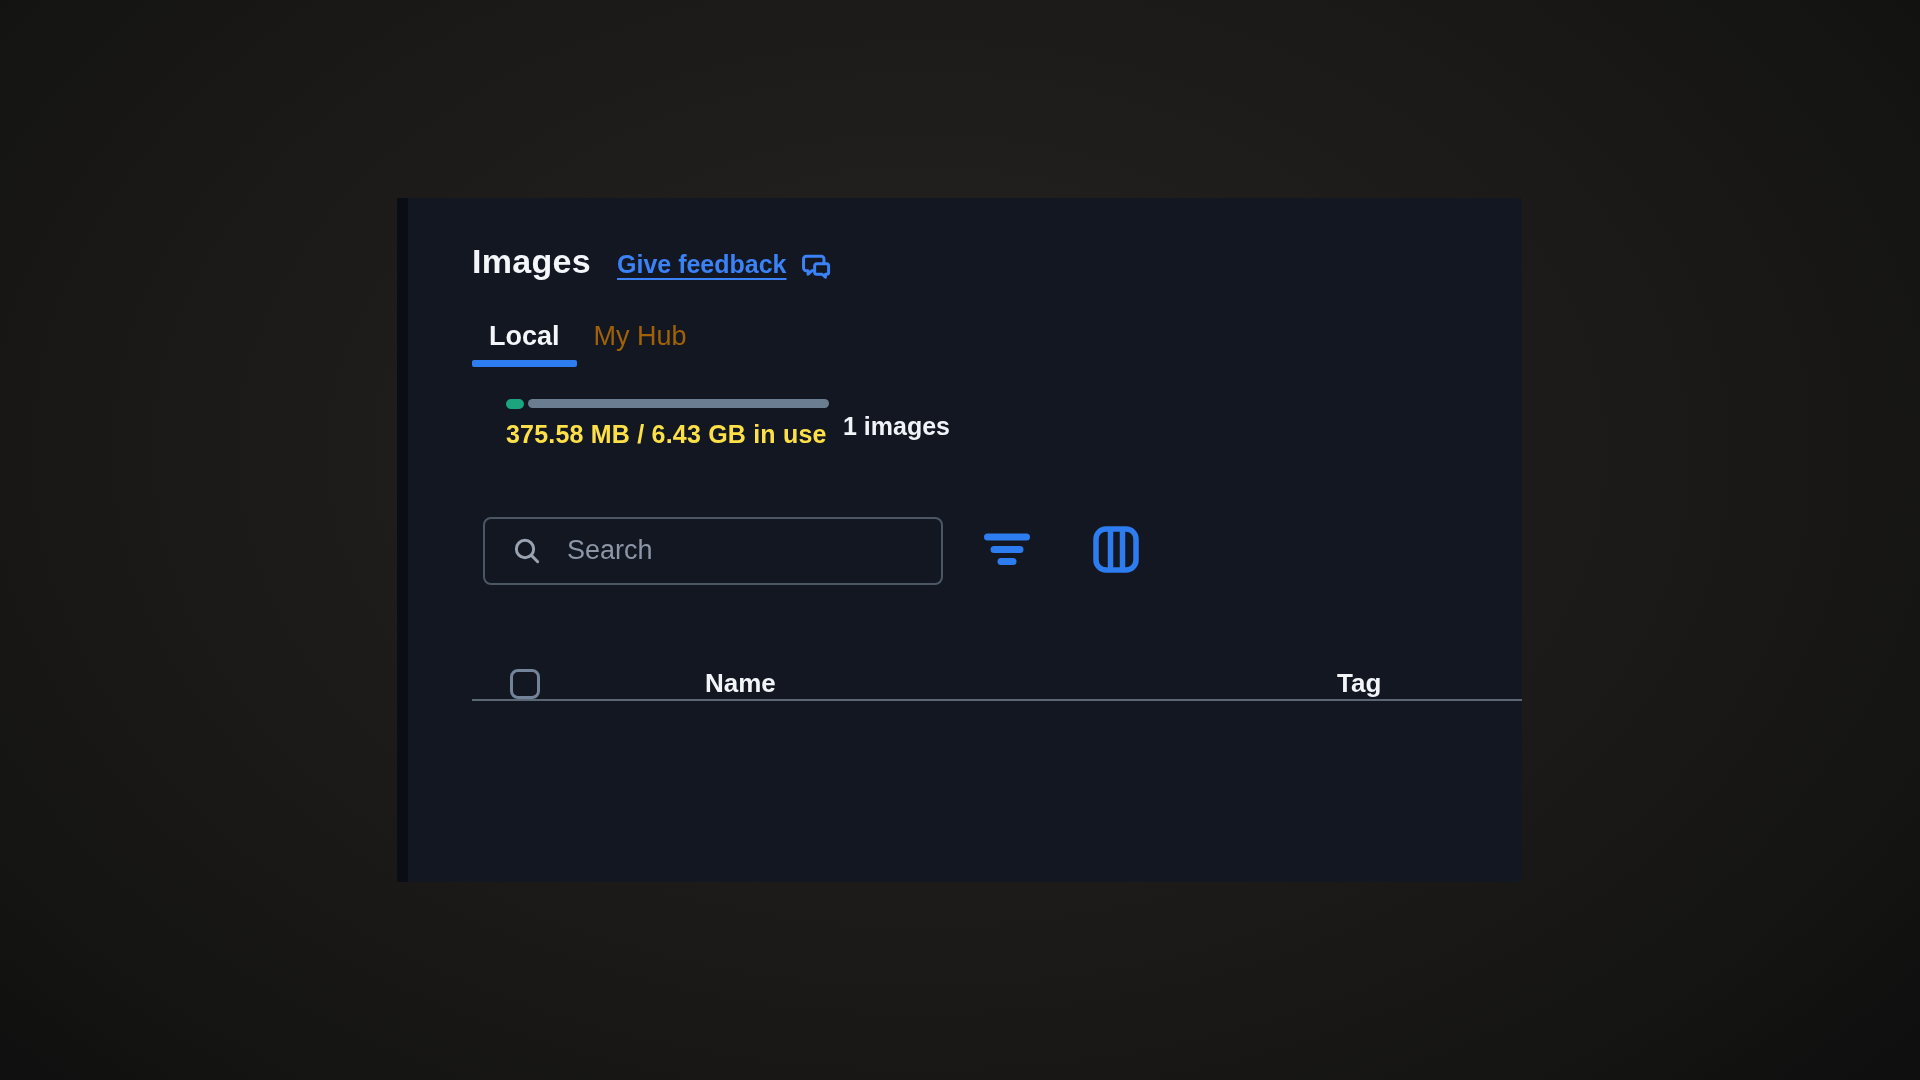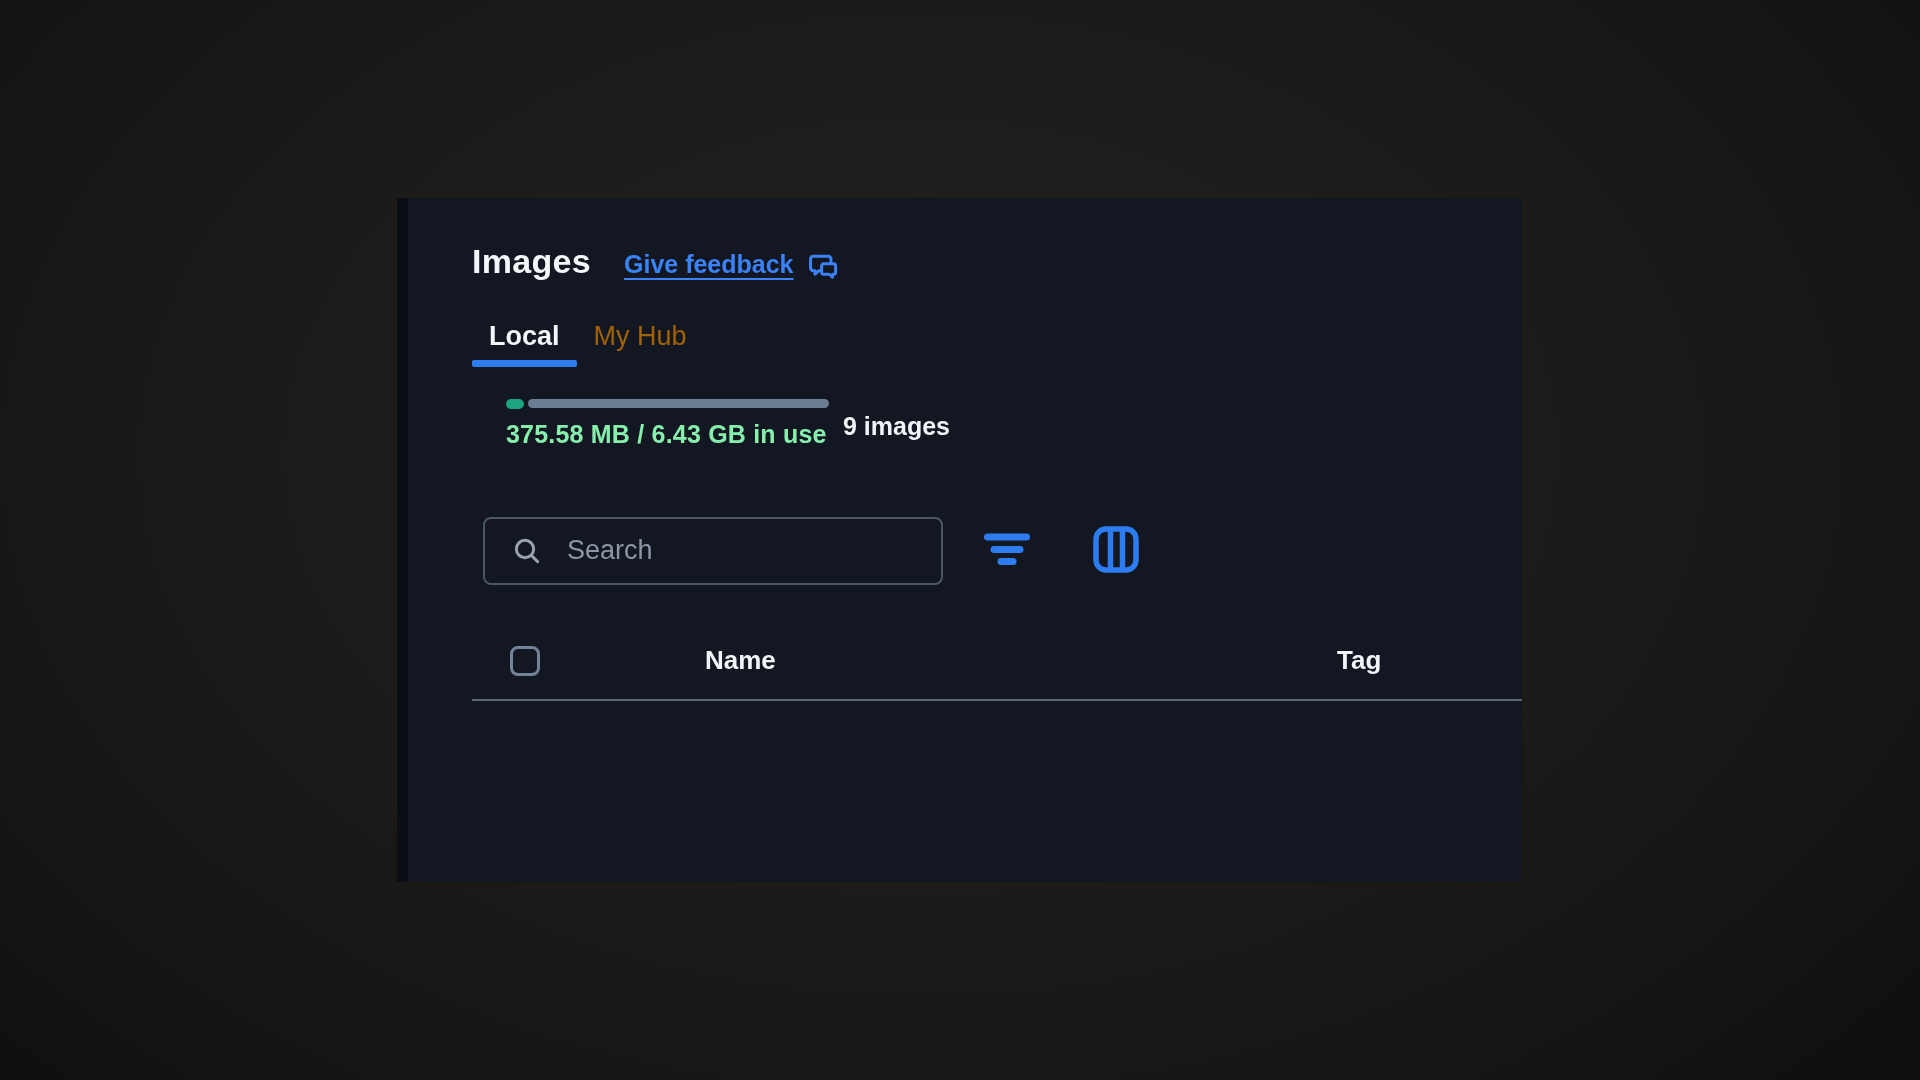--- a/index.html
+++ b/index.html
@@ -13,21 +13,21 @@
   .panel {
     position:absolute; left:397px; top:198px; width:1125px; height:684px;
     background:#121722;
   }
   .edge-strip {
     position:absolute; left:0; top:0; width:11px; height:100%;
     background:#0a0d14;
   }
 
   
-  .header-row { display:flex; align-items:baseline; gap:33px; margin:44px 0 0 75px; }
+  .header-row { display:flex; align-items:baseline; gap:26px; margin:44px 0 0 75px; }
   .page-title { font-size:34px; font-weight:700; color:#f4f6f9; letter-spacing:.3px; }
   .feedback-wrap { display:inline-flex; align-items:center; gap:11px; }
   .feedback-link {
     font-size:25px; font-weight:700; color:#3b82f6; cursor:pointer;
     text-decoration:underline; text-decoration-thickness:2px; text-underline-offset:5px;
   }
   .feedback-icon-svg { transform:translateY(3px); }
 
   
   .tabs { display:flex; margin:34px 0 0 75px; }
@@ -36,21 +36,21 @@
   .tab.active::after {
     content:""; position:absolute; left:0; right:0; bottom:0; height:7px;
     background:#2e7df0; border-radius:2px;
   }
 
   
   .usage { position:relative; margin:32px 0 0 109px; width:520px; }
   .usage-bar { width:323px; display:flex; align-items:center; gap:4px; }
   .usage-bar-used { height:10px; background:#1ca47e; border-radius:5px; }
   .usage-bar-track { flex:1; height:9px; background:#6b7d91; border-radius:5px; }
-  .usage-text { margin-top:11px; font-size:25px; font-weight:600; color:#86efac; letter-spacing:.2px; }
+  .usage-text { margin-top:11px; font-size:25px; font-weight:600; color:#fde047; letter-spacing:.2px; }
   .usage-count { position:absolute; left:337px; top:13px; font-size:25px; font-weight:600; color:#f0f3f7; white-space:nowrap; }
 
   
   .search-row { display:flex; align-items:center; margin:68px 0 0 78px;padding-left:8px; }
   .search-box {
     width:460px; height:68px; border:2px solid #4c5765; border-radius:8px;
     display:flex; align-items:center; background:transparent;
   }
   .search-glyph { margin-left:26px; display:flex; }
   .search-input {
@@ -58,21 +58,21 @@
     font-family:"Liberation Sans","DejaVu Sans",sans-serif;
     font-size:27px; color:#e8ebf0; margin-left:24px; width:350px;
   }
   .search-input::placeholder { color:#8d96a6; opacity:1; }
   .icon-btn { background:none; border:none; cursor:pointer; display:flex; align-items:center; padding:0; }
   .filter-btn { margin-left:40px; }
   .columns-btn { margin-left:62px; }
 
   
   .img-table { margin:38px 0 0 75px; width:1050px; }
-  .t-head { display:flex; align-items:center; height:78px; border-bottom:2px solid #5b6775; }
+  .t-head { display:flex; align-items:flex-end; height:78px; border-bottom:2px solid #5b6775; }
   .t-row  { display:flex; align-items:center; height:91px; border-bottom:2px solid #5b6775; cursor:pointer; }
   .cell-check {
     margin-left:38px; width:30px; height:30px; flex:0 0 30px;
     border:3px solid #72839a; border-radius:8px; background:transparent; cursor:pointer;
   }
   .cell-status { margin-left:79px; width:26px; height:26px; flex:0 0 26px; }
   .status-dot { width:26px; height:26px; border-radius:50%; background:#1ca47e; }
   .cell-name { margin-left:60px; width:632px; font-size:26px; font-weight:700; color:#f2f4f7; }
   .cell-tag  { font-size:26px; font-weight:700; color:#f2f4f7; }
   .head-label { font-size:26px; font-weight:700; color:#f2f4f7; }
@@ -100,21 +100,21 @@
     <div class="tab active">Local</div>
     <div class="tab">My Hub</div>
   </div>
 
   <div class="usage">
     <div class="usage-bar">
       <div class="usage-bar-used" style="width: 5.5%;"></div>
       <div class="usage-bar-track"></div>
     </div>
     <div class="usage-text">375.58 MB / 6.43 GB in use</div>
-    <div class="usage-count">9 images</div>
+    <div class="usage-count">1 images</div>
   </div>
 
   <div class="search-row">
     <div class="search-box">
       <span class="search-glyph">
         <svg width="32" height="32" viewBox="0 0 24 24" fill="none" stroke="#9aa3b2" stroke-width="2.2" stroke-linecap="round">
           <circle cx="10.5" cy="10.5" r="6.5"></circle>
           <line x1="15.3" y1="15.3" x2="20" y2="20"></line>
         </svg>
       </span>

